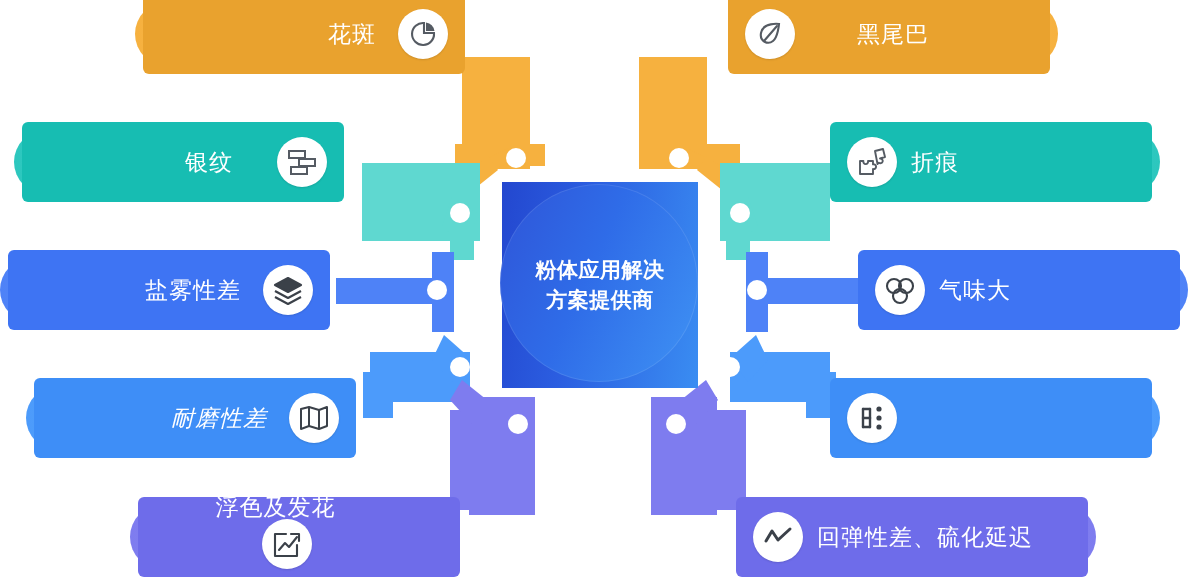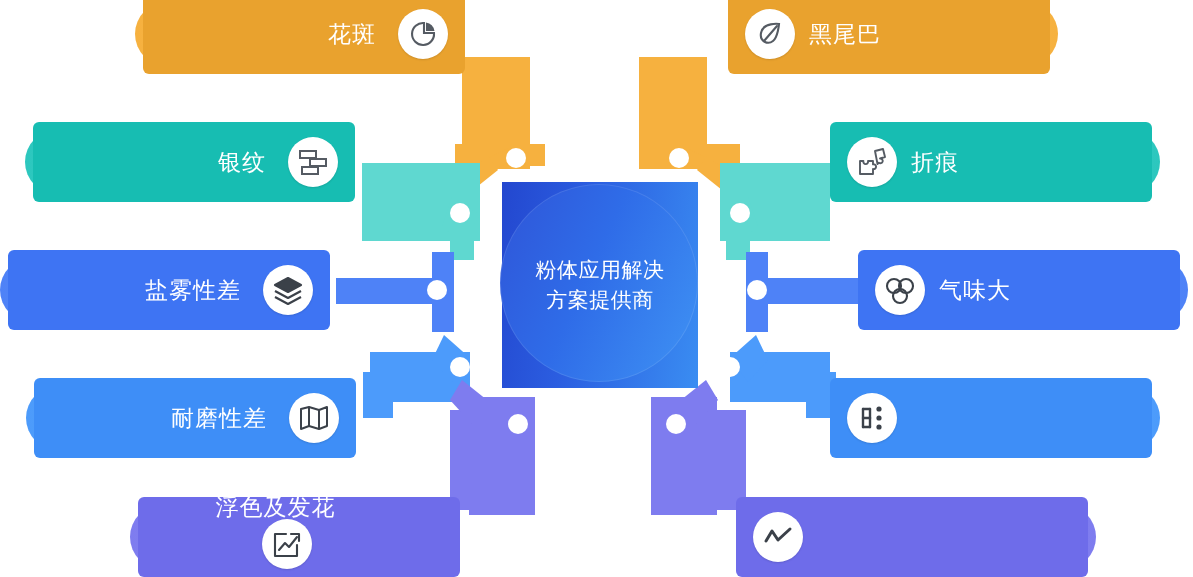--- a/index.html
+++ b/index.html
@@ -29,20 +29,21 @@
   .center-circle{
     position:absolute;left:-2px;top:2px;width:198px;height:198px;
     border-radius:50%;
     background:linear-gradient(115deg,#2f55d8 0%,#2f6ce8 45%,#3f93f4 100%);
     box-shadow:inset 0 0 0 1px rgba(255,255,255,.10);
   }
   .center-text{
     position:absolute;left:0;top:0;width:196px;height:206px;
     display:flex;flex-direction:column;align-items:center;justify-content:center;
     color:#ffffff;font-size:21px;line-height:30px;letter-spacing:.5px;
+    font-weight:bold;
   }
   .center-text span{display:block;white-space:nowrap;}
 
   
   .pill{
     position:absolute;
     height:64px;
     border-radius:32px;
     display:flex;align-items:center;
     z-index:5;
@@ -167,21 +168,21 @@
     <div class="backer" style="background:#E9A22E;"></div>
     <span class="pill-label">花斑</span>
     <span class="pill-icon">
       <svg width="30" height="30" viewBox="0 0 30 30" fill="none" stroke="#555b63" stroke-width="2.1">
         <path d="M16 4a11 11 0 1 0 10 10h-10z" fill="none"></path>
         <path d="M18 3.5a10.5 10.5 0 0 1 8.5 8.5H18z" fill="#555b63" stroke="none"></path>
       </svg>
     </span>
   </div>
 
-  <div class="pill left" style="left:25px;top:130px;width:322px;background:linear-gradient(90deg,#2CC7BE 0%,#5FD8D0 100%);">
+  <div class="pill left" style="left:14px;top:130px;width:322px;background:linear-gradient(90deg,#2CC7BE 0%,#5FD8D0 100%);gap:22px;">
     <div class="backer" style="background:#17BDB2;"></div>
     <span class="pill-label">银纹</span>
     <span class="pill-icon">
       <svg width="30" height="28" viewBox="0 0 30 28" fill="none" stroke="#555b63" stroke-width="2">
         <rect x="2" y="3" width="16" height="7"></rect>
         <rect x="12" y="11" width="16" height="7"></rect>
         <rect x="4" y="19" width="16" height="7"></rect>
       </svg>
     </span>
   </div>
@@ -191,21 +192,21 @@
     <span class="pill-label">盐雾性差</span>
     <span class="pill-icon">
       <svg width="32" height="30" viewBox="0 0 32 30" fill="none" stroke="#3b4149" stroke-width="2.2" stroke-linejoin="round">
         <path d="M16 3 L29 10 L16 17 L3 10 Z" fill="#3b4149"></path>
         <path d="M3 16 L16 23 L29 16"></path>
         <path d="M3 22 L16 29 L29 22"></path>
       </svg>
     </span>
   </div>
 
-  <div class="pill left" style="left:26px;top:386px;width:322px;background:linear-gradient(90deg,#4C9BFB 0%,#79B6FD 100%);">
+  <div class="pill left" style="left:26px;top:386px;width:322px;background:linear-gradient(90deg,#4C9BFB 0%,#79B6FD 100%);font-style:italic;">
     <div class="backer" style="background:#3E8EF7;"></div>
     <span class="pill-label">耐磨性差</span>
     <span class="pill-icon">
       <svg width="30" height="26" viewBox="0 0 30 26" fill="none" stroke="#3b4149" stroke-width="2" stroke-linejoin="round">
         <path d="M2 4 L10 2 L20 5 L28 2 L28 21 L20 24 L10 21 L2 24 Z"></path>
         <path d="M10 2 L10 21"></path>
         <path d="M20 5 L20 24"></path>
       </svg>
     </span>
   </div>
@@ -215,21 +216,21 @@
     <span class="pill-label">浮色及发花</span>
     <span class="pill-icon">
       <svg width="30" height="30" viewBox="0 0 30 30" fill="none" stroke="#3b4149" stroke-width="2.1" stroke-linejoin="round" stroke-linecap="round">
         <path d="M25 16 L25 27 L3 27 L3 5 L14 5"></path>
         <path d="M7 21 L13 14 L17 18 L25 8"></path>
         <path d="M19 5 L27 5 L27 12"></path>
       </svg>
     </span>
   </div>
 
-  <div class="pill right" style="left:736px;top:2px;width:322px;background:linear-gradient(90deg,#FBC262 0%,#F6B13F 100%);">
+  <div class="pill right" style="left:736px;top:2px;width:322px;background:linear-gradient(90deg,#FBC262 0%,#F6B13F 100%);gap:48px;">
     <div class="backer" style="background:#E9A22E;"></div>
     <span class="pill-icon">
       <svg width="30" height="30" viewBox="0 0 30 30" fill="none" stroke="#555b63" stroke-width="2.1" stroke-linecap="round">
         <path d="M24 5C24 5 8 3 6 14c-1.6 8.6 7 12 12 8 5-4 6-17 6-17z"></path>
         <path d="M22 7 L9 22"></path>
       </svg>
     </span>
     <span class="pill-label">黑尾巴</span>
   </div>
 
@@ -273,15 +274,16 @@
     </span>
   </div>
 
   <div class="pill right" style="left:744px;top:505px;width:352px;background:linear-gradient(90deg,#A09EF5 0%,#7E7CEF 100%);">
     <div class="backer" style="background:#6E6CEA;"></div>
     <span class="pill-icon">
       <svg width="30" height="22" viewBox="0 0 30 22" fill="none" stroke="#3b4149" stroke-width="3" stroke-linecap="round" stroke-linejoin="round">
         <path d="M3 15 L9 5 L15 14 L27 3"></path>
       </svg>
     </span>
+    <span class="pill-label">回弹性差、硫化延迟</span>
   </div>
 
 </div>
 
 </body></html>

